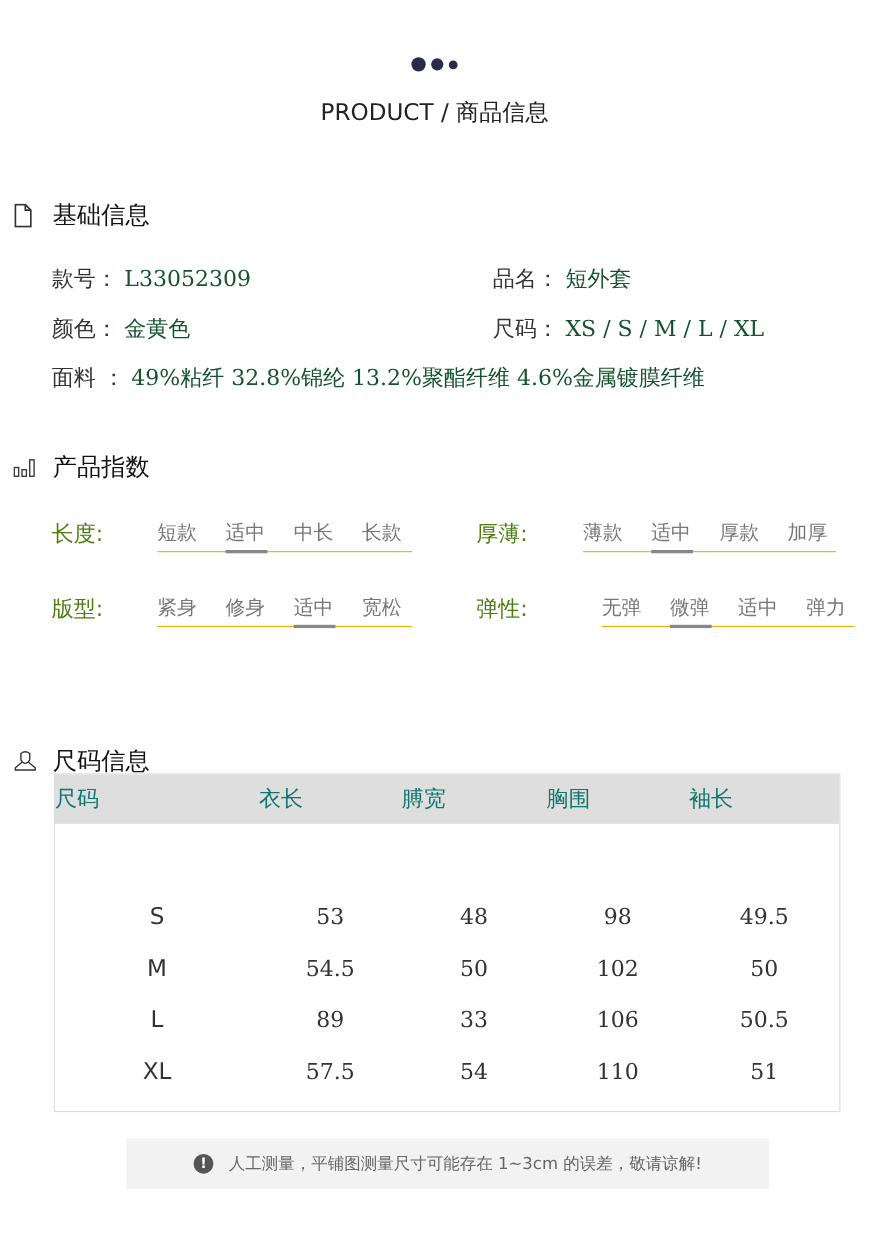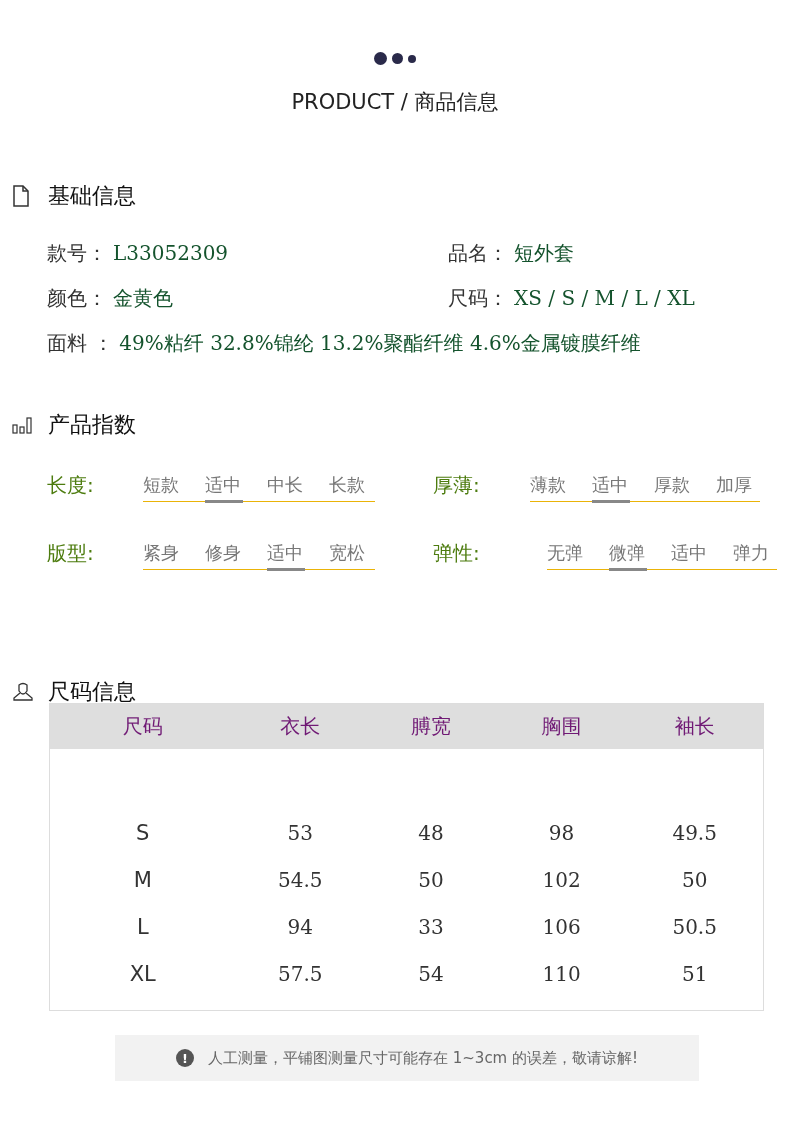--- a/index.html
+++ b/index.html
@@ -22,21 +22,21 @@
     .info-line .lbl { color: #333; }
     .info-line .val { color: #14532d; margin-left: 6px; }
 
     .idx-label { position: absolute; font-size: 20px; color: #4d7c0f; font-family: "DejaVu Sans", sans-serif; }
     .idx-opts { position: absolute; display: flex; border-bottom: 1px solid #eab308; height: 30px; }
     .idx-opt { width: 62px; font-size: 18px; color: #777; text-align: left; position: relative; line-height: 26px; padding-left: 0; }
     .idx-opt.selected::after { content: ""; position: absolute; left: 0; bottom: -2px; width: 38px; height: 3px; background: #888; }
 
     .size-table { position: absolute; left: 49px; top: 703px; width: 715px; height: 308px; border: 1px solid #dddddd; }
     .size-table .thead { display: flex; height: 45px; background: #dedede; align-items: center; }
-    .size-table .th { font-size: 20px; color: #701a75; text-align: center; font-family: Liberation Mono, monospace; }
+    .size-table .th { font-size: 20px; color: #0f766e; text-align: left; font-family: Liberation Mono, monospace; }
     .size-table .tbody { position: absolute; top: 105px; left: 0; width: 100%; }
     .size-table .tr { display: flex; height: 47px; align-items: center; }
     .size-table .td { text-align: center; font-size: 20px; color: #333; font-family: "DejaVu Serif", serif; }
     .size-table .td.size { font-family: "DejaVu Sans", sans-serif; font-size: 21px; }
     .c0 { width: 186px; }
     .c1 { width: 130px; }
     .c2 { width: 132px; }
     .c3 { width: 130px; }
     .c4 { width: 137px; }
 
@@ -151,21 +151,21 @@
     </div>
     <div class="tr">
       <div class="td size c0">M</div>
       <div class="td c1">54.5</div>
       <div class="td c2">50</div>
       <div class="td c3">102</div>
       <div class="td c4">50</div>
     </div>
     <div class="tr">
       <div class="td size c0">L</div>
-      <div class="td c1">94</div>
+      <div class="td c1">89</div>
       <div class="td c2">33</div>
       <div class="td c3">106</div>
       <div class="td c4">50.5</div>
     </div>
     <div class="tr">
       <div class="td size c0">XL</div>
       <div class="td c1">57.5</div>
       <div class="td c2">54</div>
       <div class="td c3">110</div>
       <div class="td c4">51</div>

